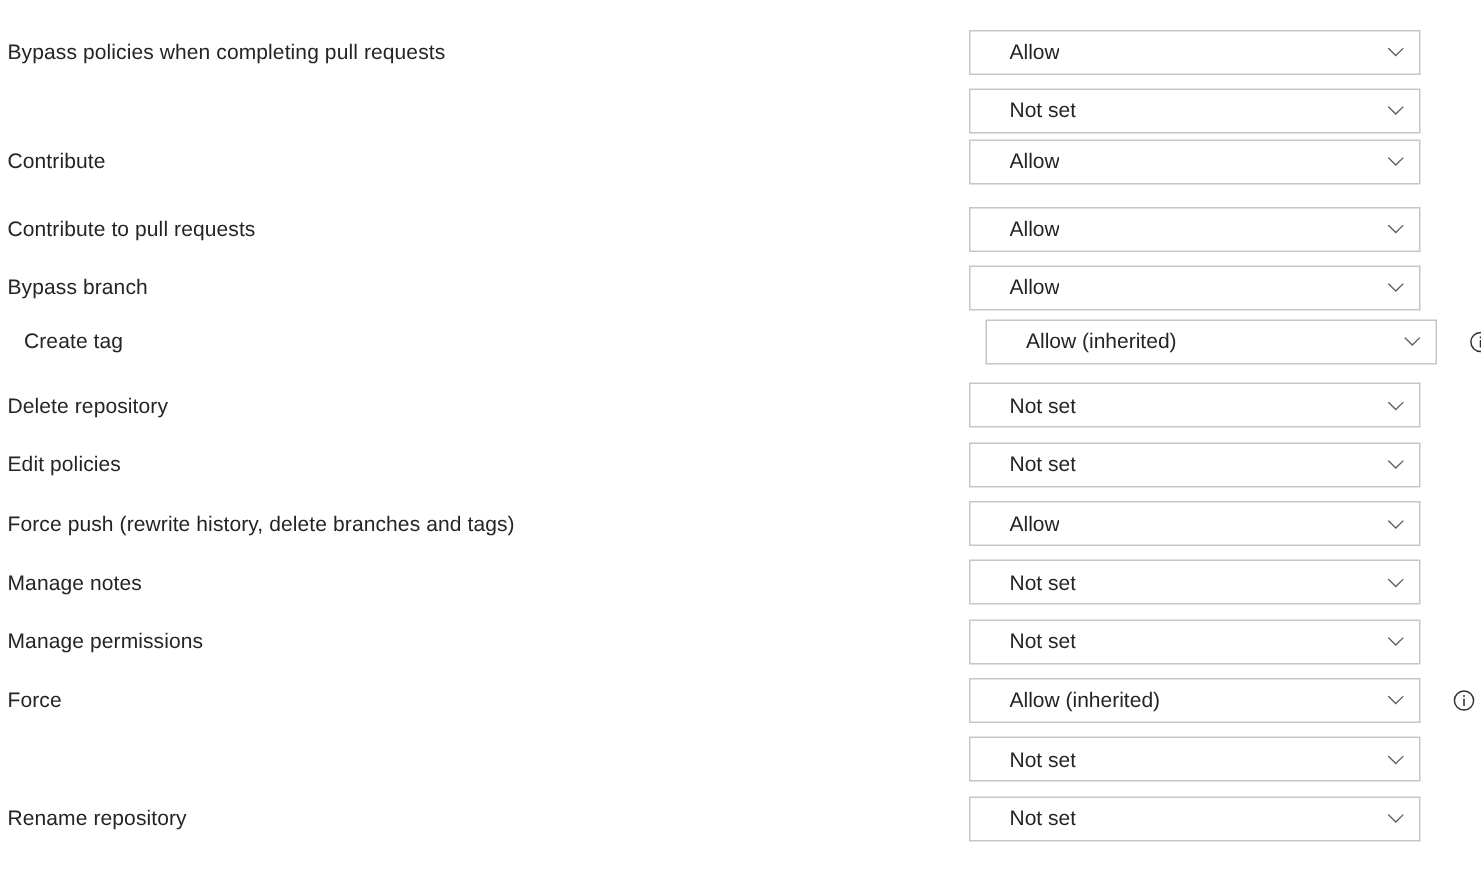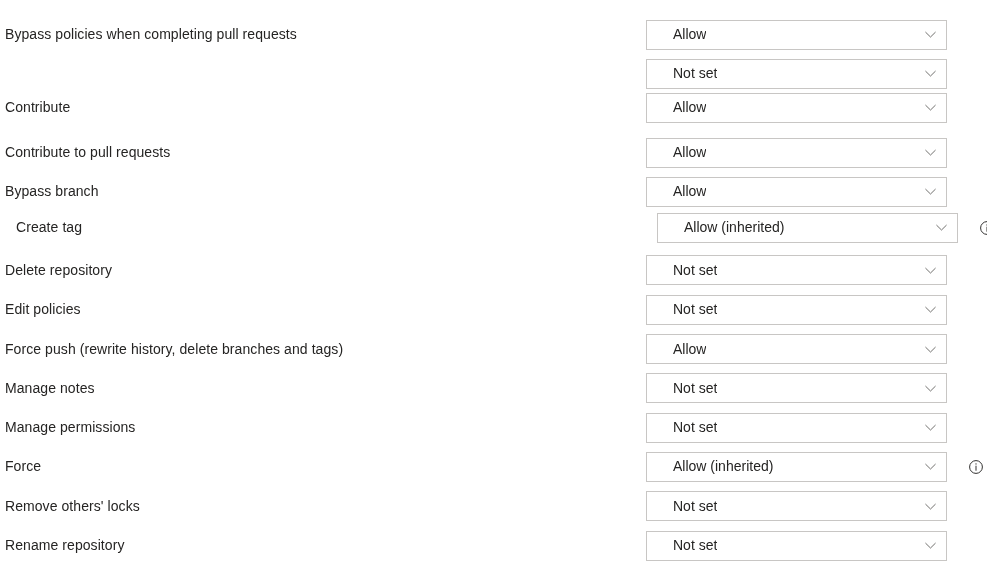--- a/index.html
+++ b/index.html
@@ -235,21 +235,20 @@
       </div>
       <span class="info-icon">
         <svg viewBox="0 0 16 16" fill="none" aria-hidden="true">
           <circle cx="8" cy="8" r="6.4" stroke="currentColor" stroke-width="1" fill="none"></circle>
           <rect x="7.5" y="6.7" width="1" height="5" fill="currentColor"></rect>
           <rect x="7.5" y="4.3" width="1" height="1.3" fill="currentColor"></rect>
         </svg>
       </span>
     </div>
     <div class="perm-row" style="position: absolute; left: 0px; top: 486.6px; width: 987px;">
-      <div class="perm-label">Remove others' locks</div>
       <div class="perm-control">
         <span class="perm-value">Not set</span>
         <span class="chevron">
           <svg viewBox="0 0 16 16" fill="none" aria-hidden="true">
             <path d="M2.2 5.4 L8 11.1 L13.8 5.4" stroke="currentColor" stroke-width="1.1" fill="none" stroke-linecap="square" stroke-linejoin="miter"></path>
           </svg>
         </span>
       </div>
     </div>
     <div class="perm-row" style="position: absolute; left: 0px; top: 525.9px; width: 987px;">

